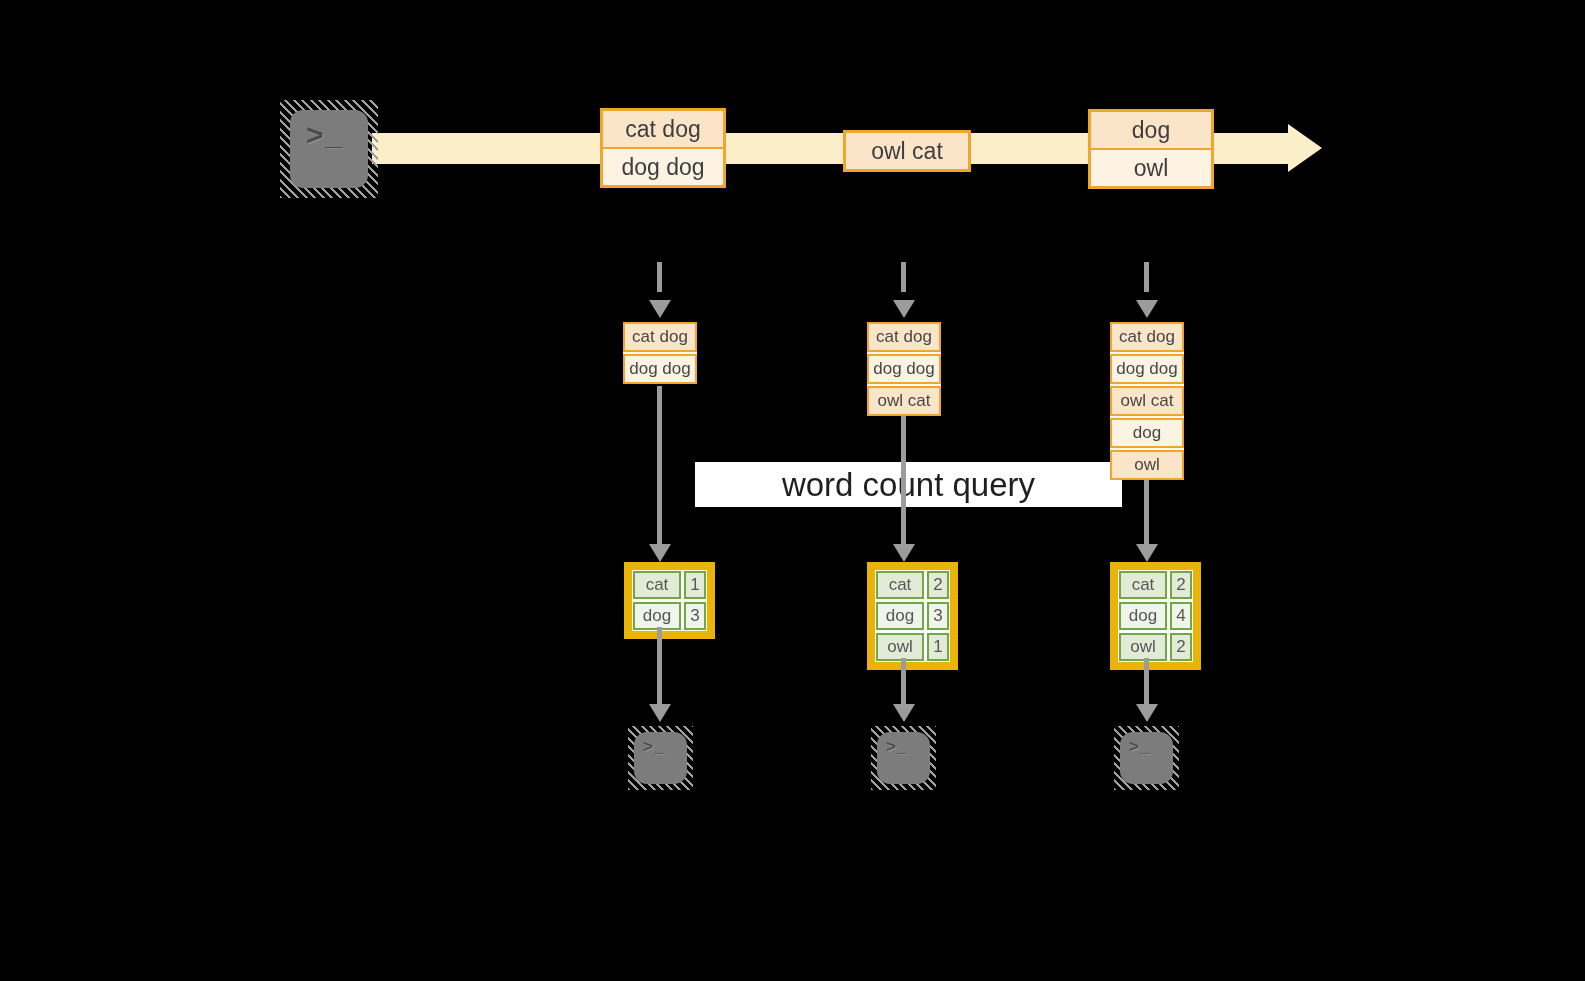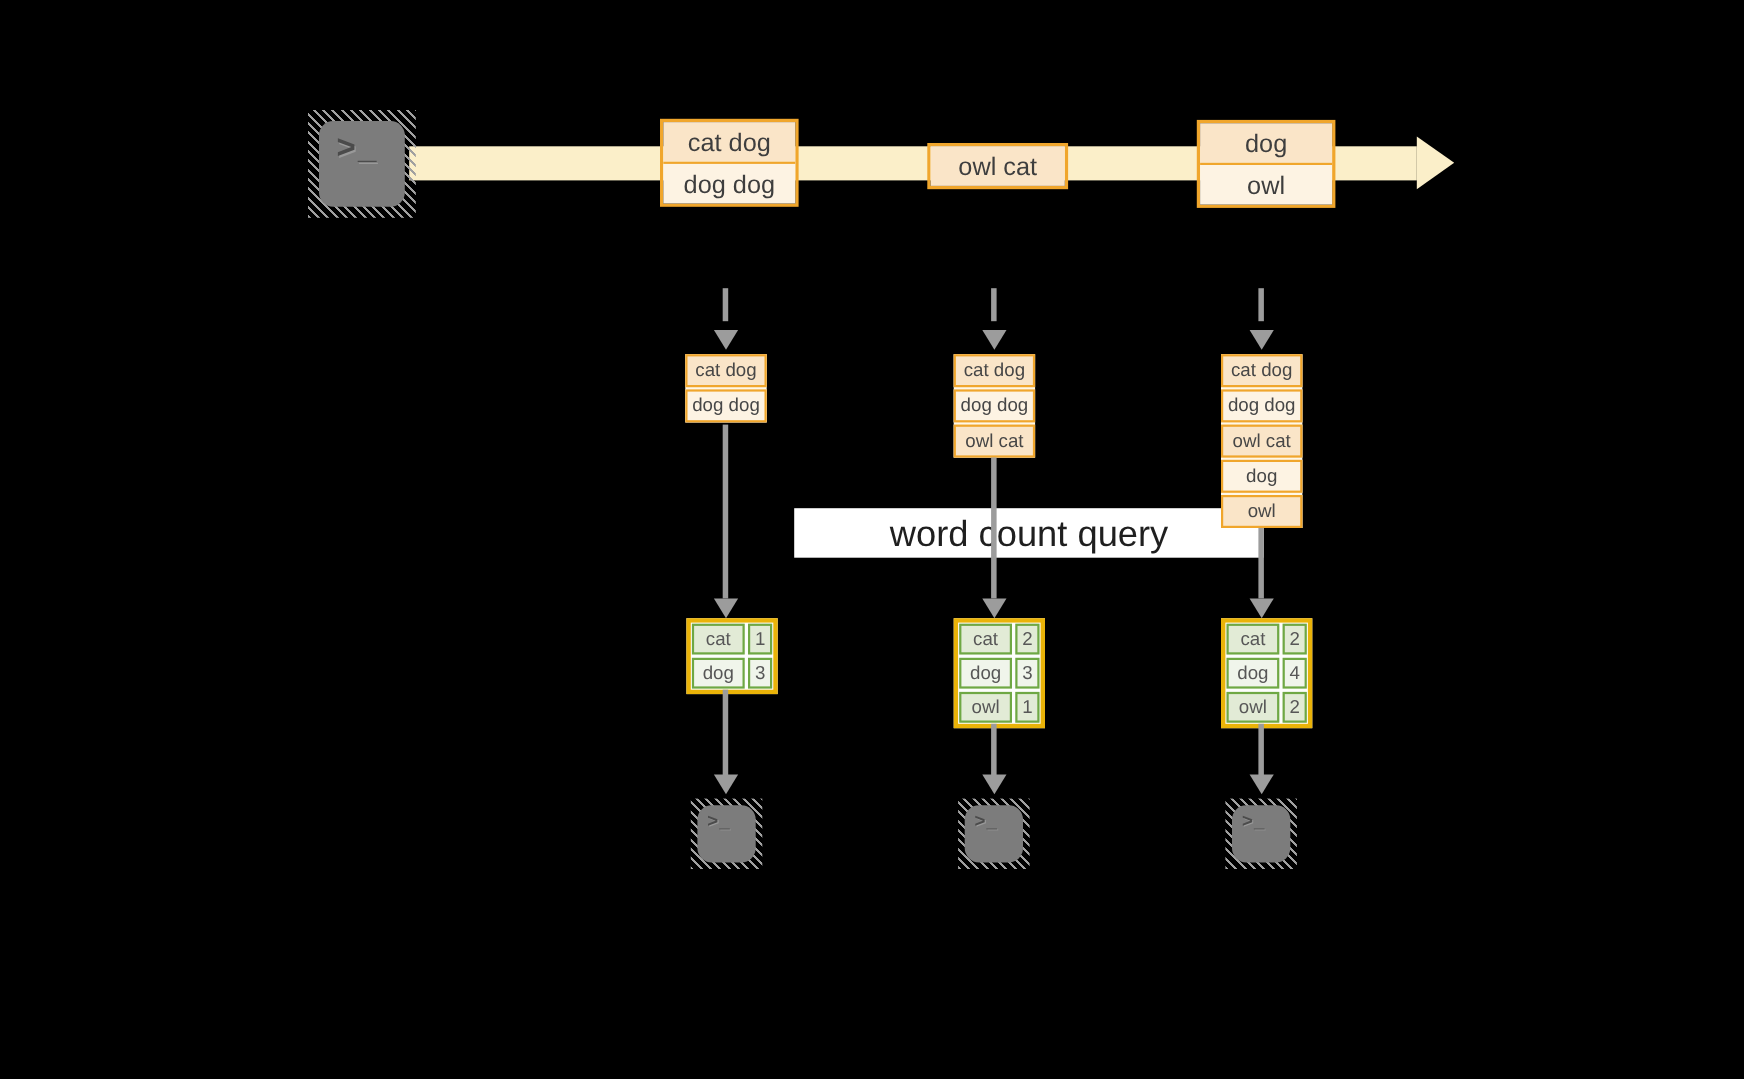--- a/index.html
+++ b/index.html
@@ -27,21 +27,21 @@
   .event .alt-b{background:#FDF3E3;}
   
   .stack{position:absolute;display:flex;flex-direction:column;gap:2px;
     background:#FFF8E8;z-index:3;}
   .stack .cell{height:26px;line-height:26px;border:2px solid #F0A62C;
     text-align:center;font-size:17px;color:#474747;}
   .stack .alt-a{background:#FAE5C8;}
   .stack .alt-b{background:#FDF3E3;}
   
   .wtable{position:absolute;display:grid;grid-template-columns:1fr 22px;gap:3px;
-    padding:1px;border:4px solid #eab308;background:#FDFEFC;z-index:3;}
+    padding:1px;border:8px solid #eab308;background:#FDFEFC;z-index:3;}
   .wtable .wcell{height:24px;line-height:24px;border:2px solid #6FA844;
     text-align:center;font-size:17px;color:#575757;}
   .wtable .alt-a{background:#E2EBD6;}
   .wtable .alt-b{background:#F0F5EB;}
   
   .banner{position:absolute;background:#FFFFFF;z-index:2;display:flex;
     align-items:center;justify-content:center;font-size:33px;color:#1F1F1F;}
   
   .aline{position:absolute;width:5px;background:#9C9C9C;z-index:4;}
   .ahead{position:absolute;width:0;height:0;z-index:4;
@@ -95,21 +95,21 @@
     </div>
   <div class="stack" style="left:1110px;top:322px;width:74px;">
 
   <div class="cell alt-a">cat dog</div>
       <div class="cell alt-b">dog dog</div>
       <div class="cell alt-a">owl cat</div>
       <div class="cell alt-b">dog</div>
       <div class="cell alt-a">owl</div>
     </div>
 
-  <div class="banner" style="left:722px;top:462px;width:427px;height:45px;">
+  <div class="banner" style="left:695px;top:462px;width:427px;height:45px;">
     <span>word count query</span>
   </div>
 
   <div class="aline" style="left:657px;top:386px;height:158px;"></div>
   <div class="ahead" style="left:649px;top:544px;"></div>
   <div class="aline" style="left:901px;top:416px;height:128px;"></div>
   <div class="ahead" style="left:893px;top:544px;"></div>
   <div class="aline" style="left:1144px;top:480px;height:64px;"></div>
   <div class="ahead" style="left:1136px;top:544px;"></div>
 

